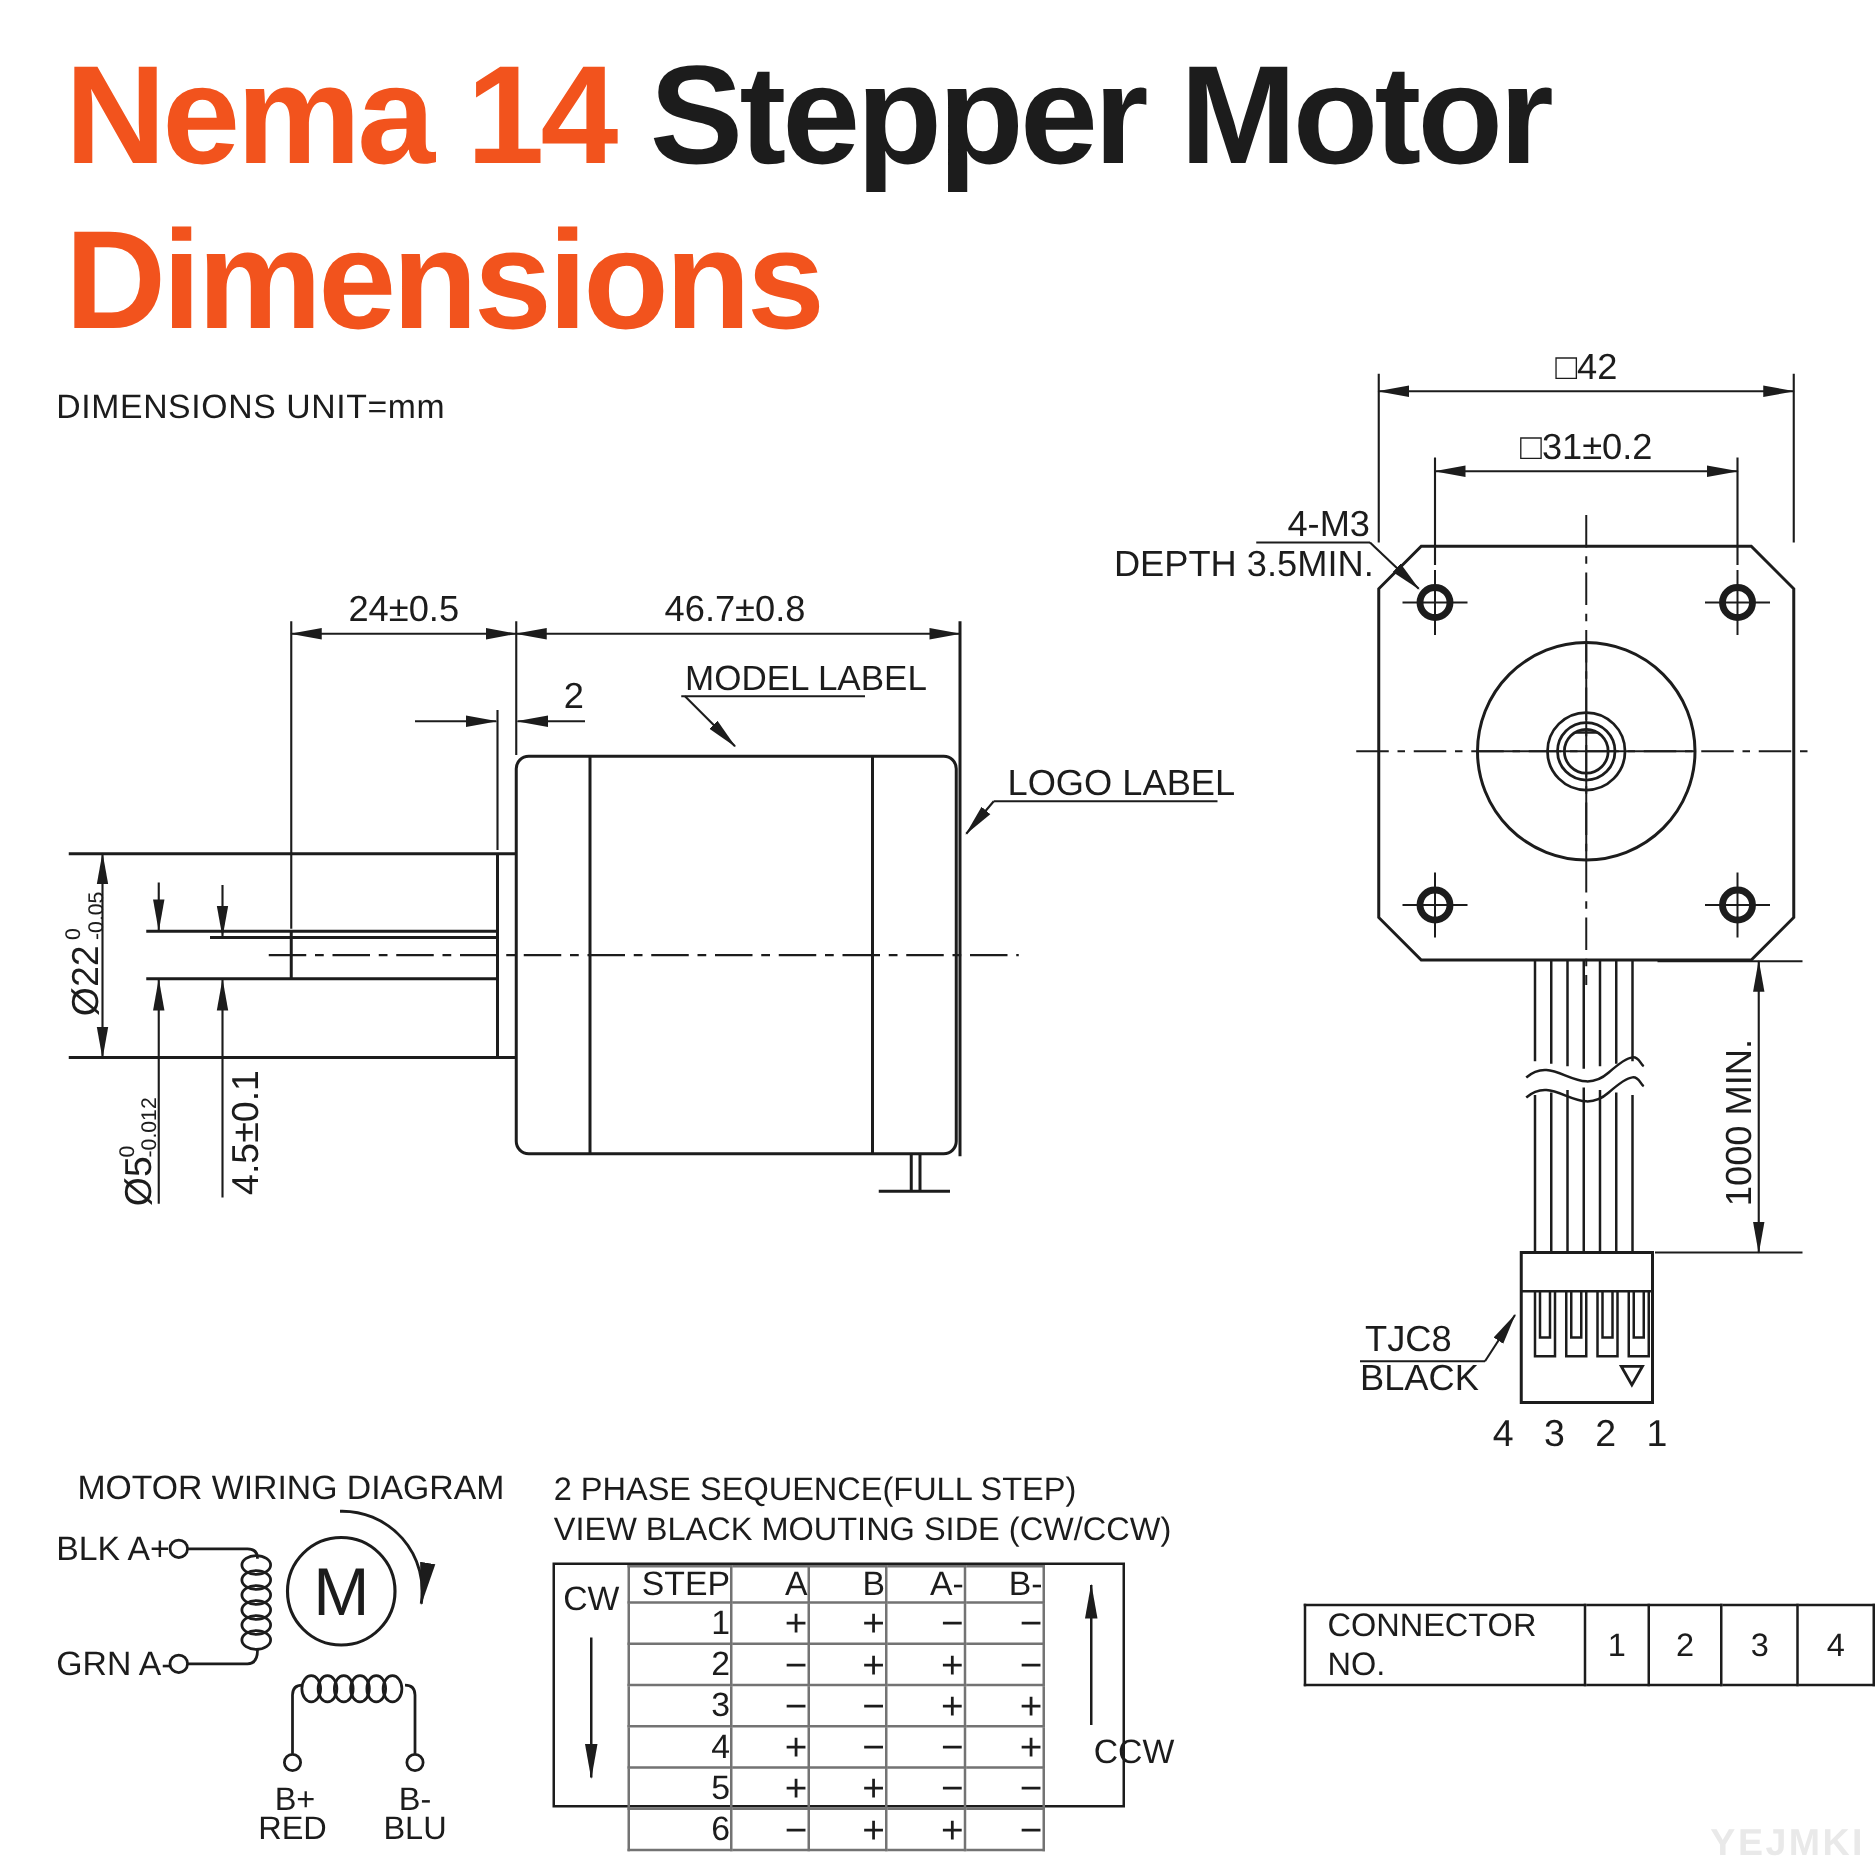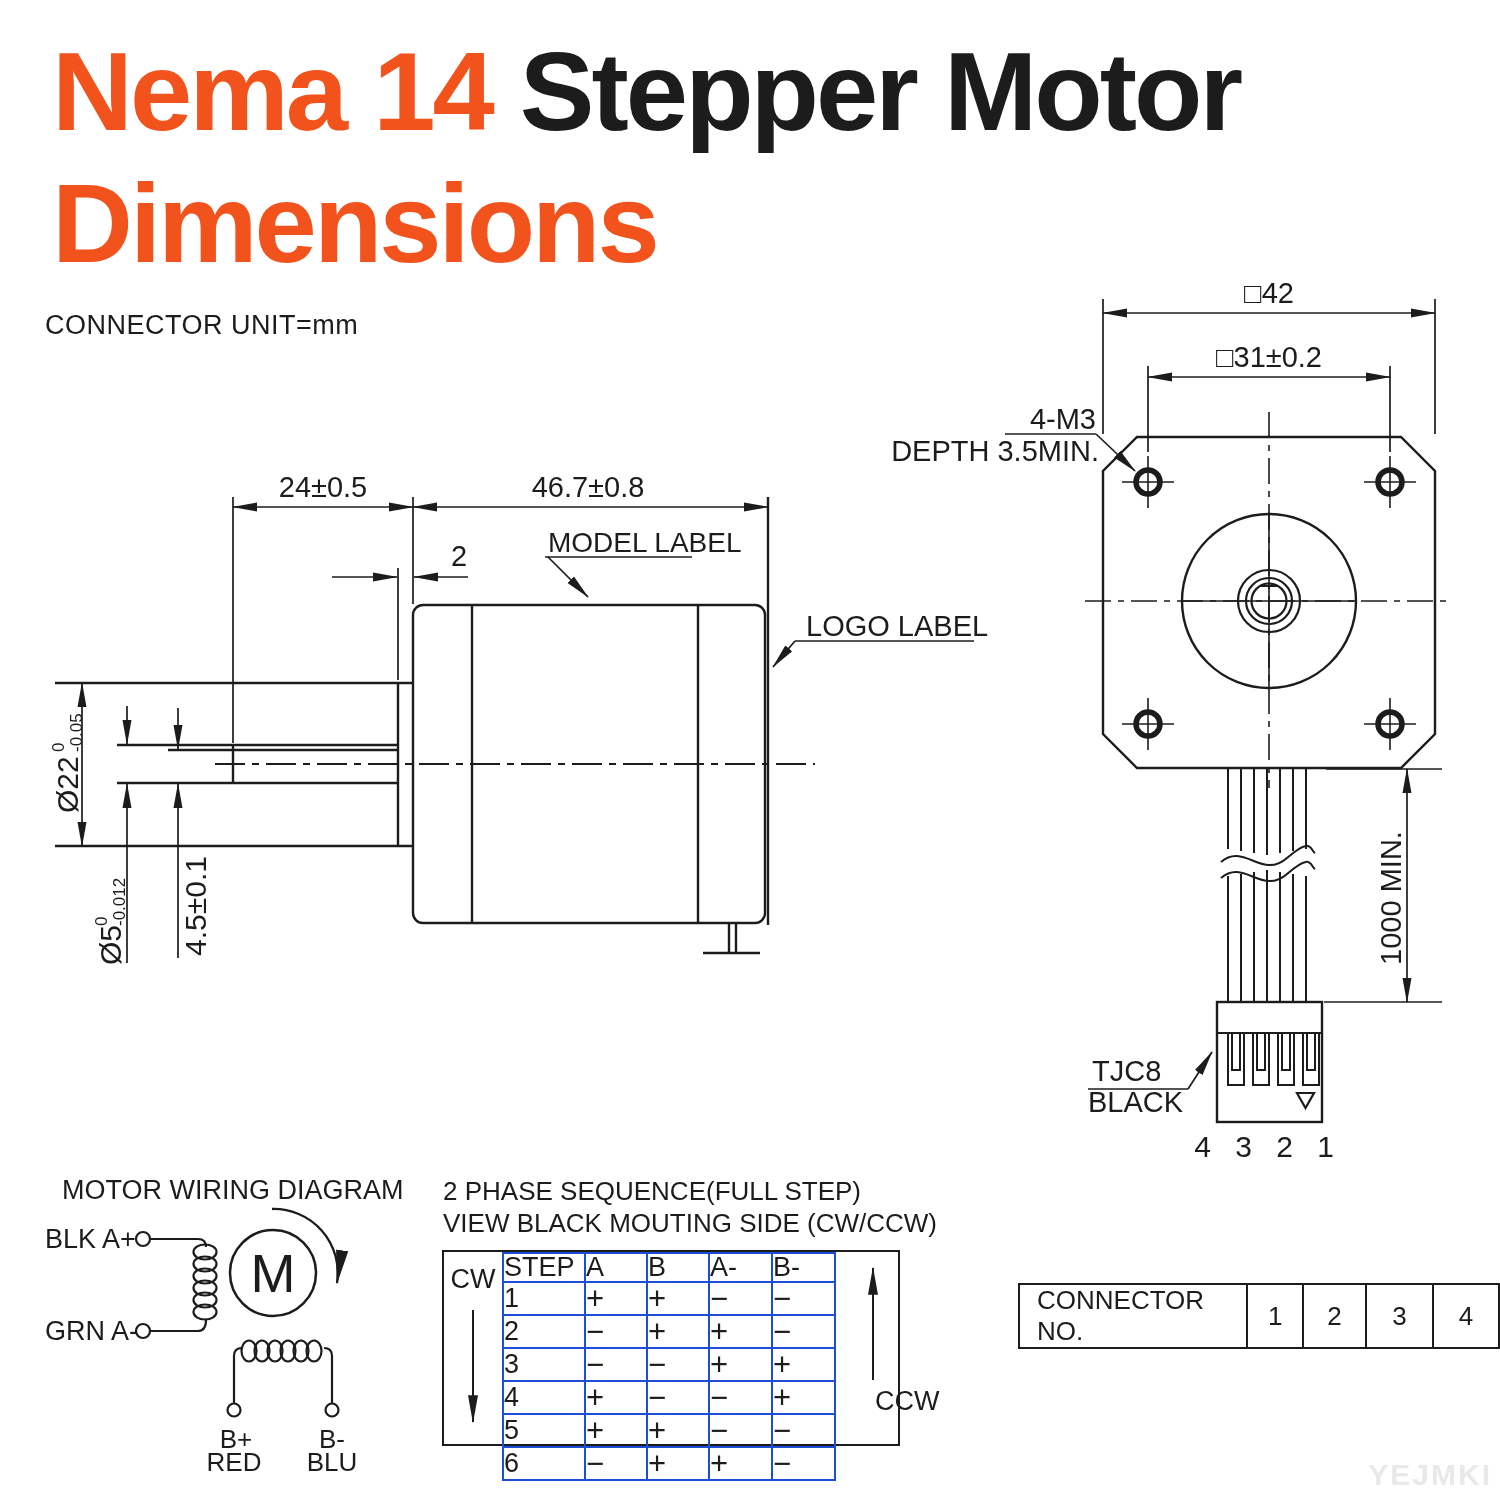--- a/index.html
+++ b/index.html
@@ -12,41 +12,41 @@
   .subtitle{left:45px;top:310px;font-size:27px;letter-spacing:.5px;}
   
   svg.sheet{left:0;top:0;}
   svg text{font-family:"Liberation Sans","DejaVu Sans",sans-serif;}
   
   .phase-titles{left:443px;top:1176px;font-size:26px;line-height:1.22;white-space:nowrap;}
   .phase-box{left:442px;top:1250px;width:458px;height:196px;border:2px solid #1C1C1C;display:flex;box-sizing:border-box;}
   .phase-cw{width:58px;position:relative;flex:none;}
   .cw-label{position:absolute;top:12px;left:0;width:100%;text-align:center;font-size:27px;}
   .phase-table{border-collapse:collapse;table-layout:fixed;width:322px;height:100%;flex:none;}
-  .phase-table td{border:2px solid #1d4ed8;text-align:left;font-size:27px;padding:0;line-height:1;}
+  .phase-table td{border:2px solid #737373;text-align:right;font-size:27px;padding:0;line-height:1;}
   .phase-table td.sym{font-size:31px;}
   .phase-ccw{flex:1;position:relative;}
   .ccw-label{position:absolute;top:134px;left:0;width:100%;text-align:center;font-size:27px;padding-left:39px;}
   .arrsvg{position:absolute;left:0;top:0;}
   
-  .conn-table{left:1018px;top:1283px;border-collapse:collapse;table-layout:fixed;border-radius:24px;}
+  .conn-table{left:1043px;top:1283px;border-collapse:collapse;table-layout:fixed;border-radius:24px;}
   .conn-table td{border:2px solid #1C1C1C;font-size:26px;text-align:center;padding:0;height:50px;}
   .conn-table td.lbl{text-align:left;padding-left:17px;}
   
   .watermark{left:1240px;top:1458px;width:252px;text-align:right;font-size:30px;font-weight:bold;
              color:#E9E9E9;letter-spacing:2px;}
 </style>
 </head>
 <body>
 
 <div class="abs main-title">
   <div><span class="accent">Nema 14 </span><span>Stepper Motor</span></div>
   <div class="accent">Dimensions</div>
 </div>
-<div class="abs subtitle">CONNECTOR UNIT=mm</div>
+<div class="abs subtitle">DIMENSIONS UNIT=mm</div>
 
 <svg class="abs sheet" width="1500" height="1500" viewBox="0 0 1500 1500">
   <defs>
     <marker id="arr" viewBox="0 0 14 6" refX="13.4" refY="3" markerWidth="15" markerHeight="6.5" orient="auto-start-reverse">
       <path d="M0,0.5 L14,3 L0,5.5 Z" fill="#1C1C1C"></path>
     </marker>
   </defs>
 
   <g stroke="#1C1C1C" fill="none" stroke-width="2.4">
     <rect x="413" y="605" width="352" height="318" rx="10"></rect>

